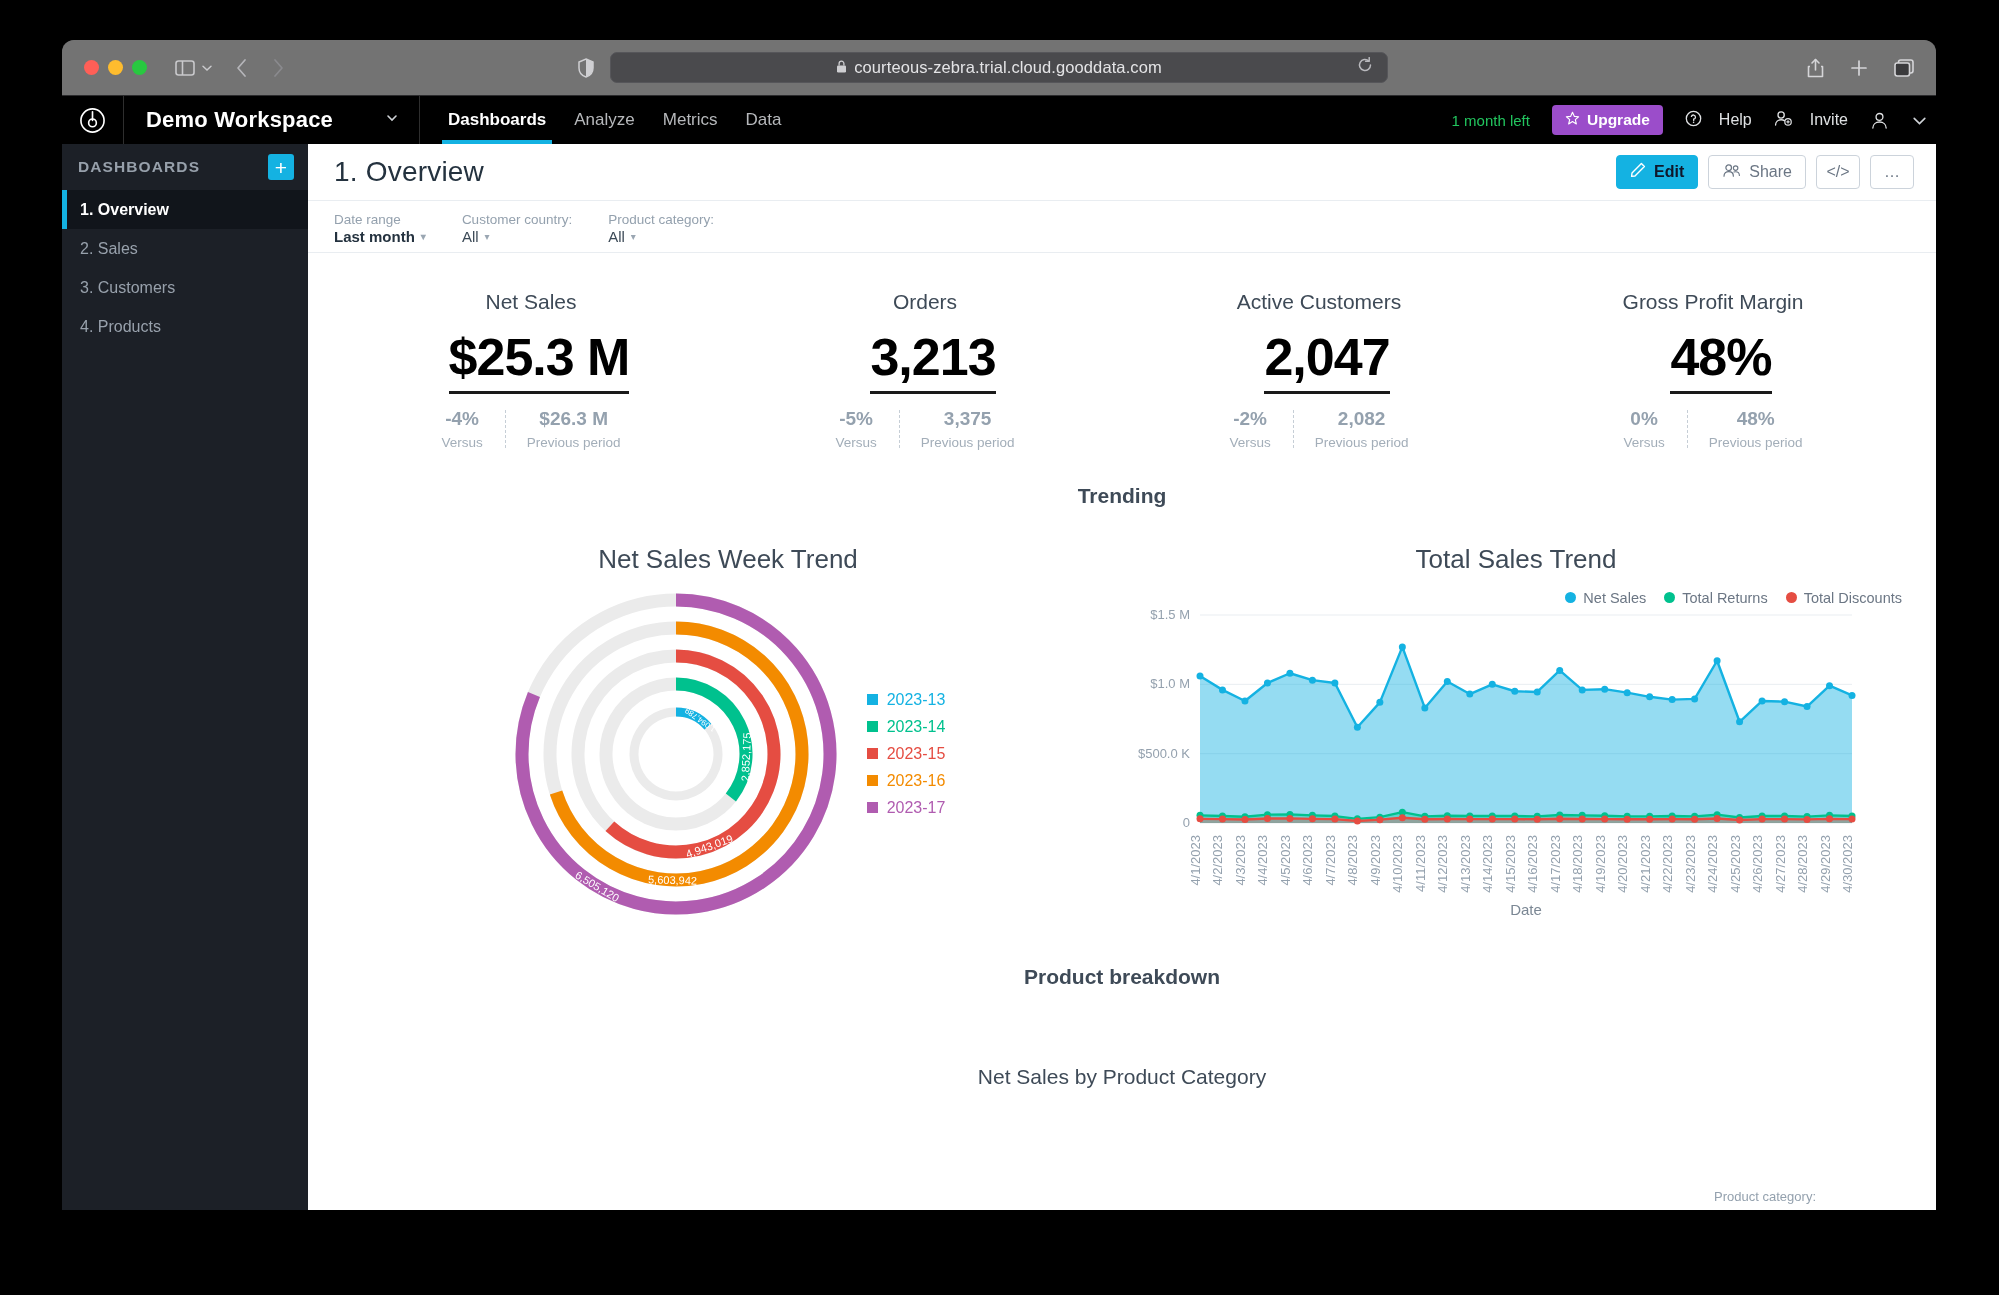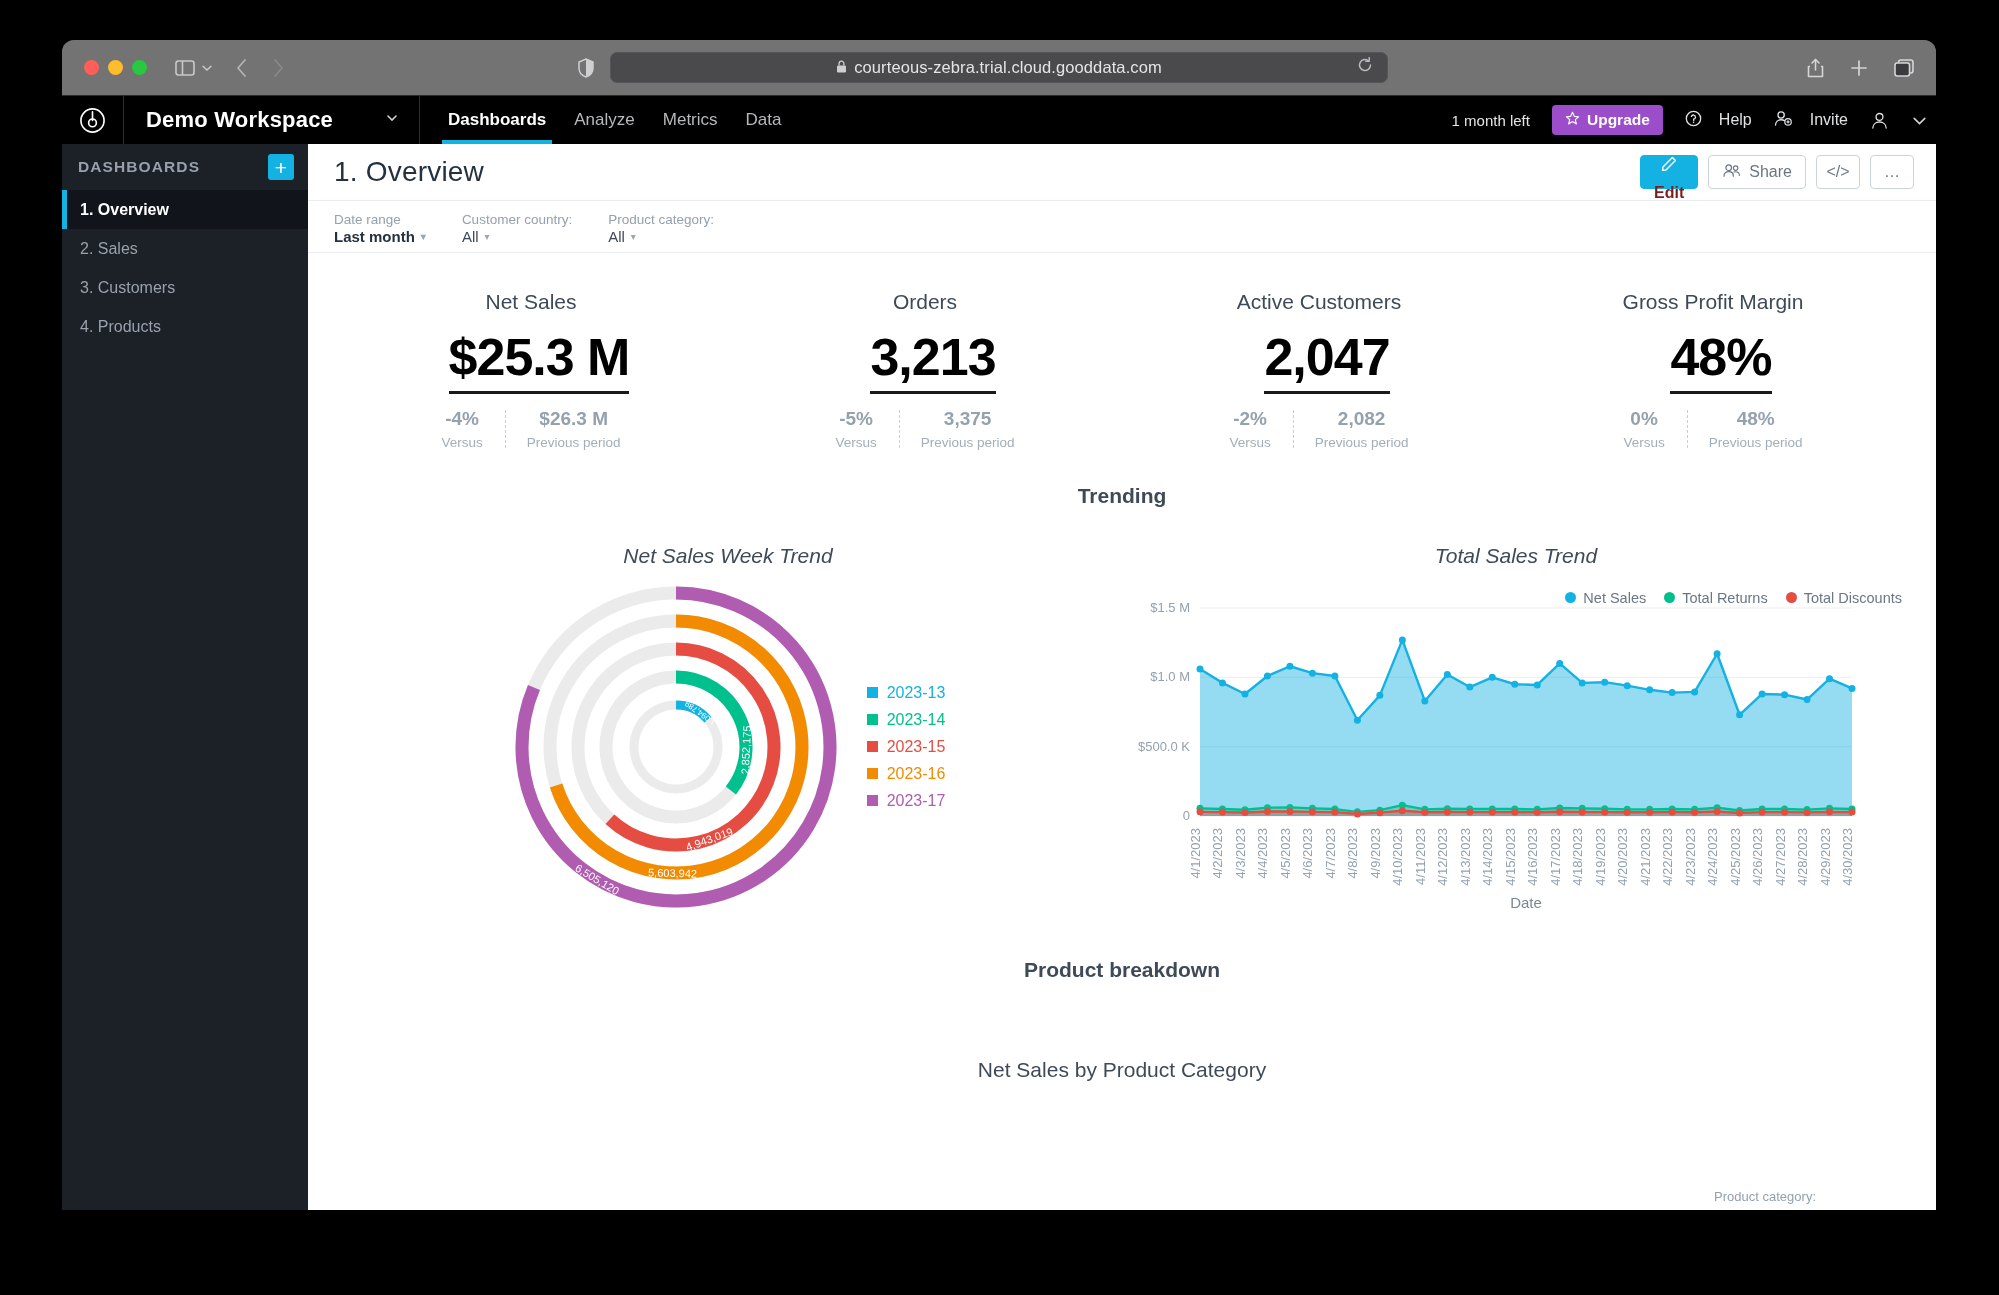--- a/index.html
+++ b/index.html
@@ -61,21 +61,21 @@
   .navitem {
     color: #b6b8bb; font-size: 17px; height: 48px; display: flex; align-items: center;
     position: relative; padding: 0 2px;
   }
   .navitem.active { color: #fff; font-weight: 700; }
   .navitem.active::after {
     content: ""; position: absolute; left: -4px; right: -4px; bottom: 0;
     height: 4px; background: #14b2e2;
   }
   .hdr-right { position: absolute; right: 8px; display: flex; align-items: center; gap: 22px; }
-  .monthleft { color: #e5e5e5; font-size: 15px; }
+  .monthleft { color: #22c55e; font-size: 15px; }
   .upgrade {
     background: #9b4dca; color: #fff; border-radius: 4px; height: 30px;
     display: flex; align-items: center; gap: 7px; padding: 0 13px;
     font-size: 15.5px; font-weight: 600;
   }
   .hdr-link { color: #dfe1e3; font-size: 16px; display: flex; align-items: center; gap: 17px; }
 
   .body { display: flex; height: calc(100% - 48px); }
 
   
@@ -104,21 +104,21 @@
     height: 57px; display: flex; align-items: center; justify-content: space-between;
     padding: 0 22px 0 26px; border-bottom: 1px solid #e9edf1;
   }
   .dashtitle { font-size: 28px; color: #24323f; font-weight: 400; letter-spacing: .2px; }
   .tools { display: flex; align-items: center; gap: 10px; }
   .btn {
     height: 34px; border: 1px solid #ccd3db; border-radius: 4px; background: #fff;
     display: flex; align-items: center; gap: 8px; padding: 0 13px;
     color: #6b7684; font-size: 16px;
   }
-  .btn.primary { background: #14b2e2; border-color: #14b2e2; color: #7f1d1d; font-weight: 700; flex-direction: column; }
+  .btn.primary { background: #14b2e2; border-color: #14b2e2; color: #0f172a; font-weight: 700; }
   .btn.sq { width: 44px; justify-content: center; padding: 0; }
 
   .filters {
     height: 52px; display: flex; align-items: flex-start; gap: 36px;
     padding: 10px 0 0 26px; border-bottom: 1px solid #e9edf1;
   }
   .filt-label { color: #94a1ae; font-size: 13.5px; line-height: 17px; }
   .filt-val { color: #24323f; font-size: 15px; font-weight: 700; display: flex; align-items: center; gap: 6px; }
   .filt-val.norm { font-weight: 400; color: #3c4a57; }
   .caret { color: #9aa6b2; font-size: 10px; }
@@ -142,21 +142,21 @@
   .kpi-num { font-size: 19px; color: #94a1ae; font-weight: 700; }
   .kpi-cap { font-size: 13.5px; color: #a3aeb9; margin-top: 5px; }
 
   
   .section { display: flex; align-items: center; gap: 18px; padding: 0 26px; margin-top: 34px; flex-direction: column; }
   .section-title { font-size: 21px; color: #3e4a57; font-weight: 700; white-space: nowrap; }
   .section-rule { flex: 1; height: 1px; background: #e5eaef; }
 
   .charts { display: flex; padding: 0 26px; margin-top: 18px; }
   .chart-card { flex: 1; position: relative; }
-  .chart-title { text-align: center; font-size: 21px; color: #3e4a57; font-style: italic; }
+  .chart-title { text-align: center; font-size: 26px; color: #3e4a57; }
 
   
   .radial-wrap { display: flex; align-items: center; justify-content: center; margin-top: 14px; }
   .radial-legend { margin-left: 26px; }
   .leg-row { display: flex; align-items: center; gap: 9px; height: 27px; font-size: 16px; }
   .leg-sq { width: 11px; height: 11px; flex: none; }
 
   
   .area-legend {
     position: absolute; right: 8px; top: 46px; display: flex; gap: 18px; align-items: center;

